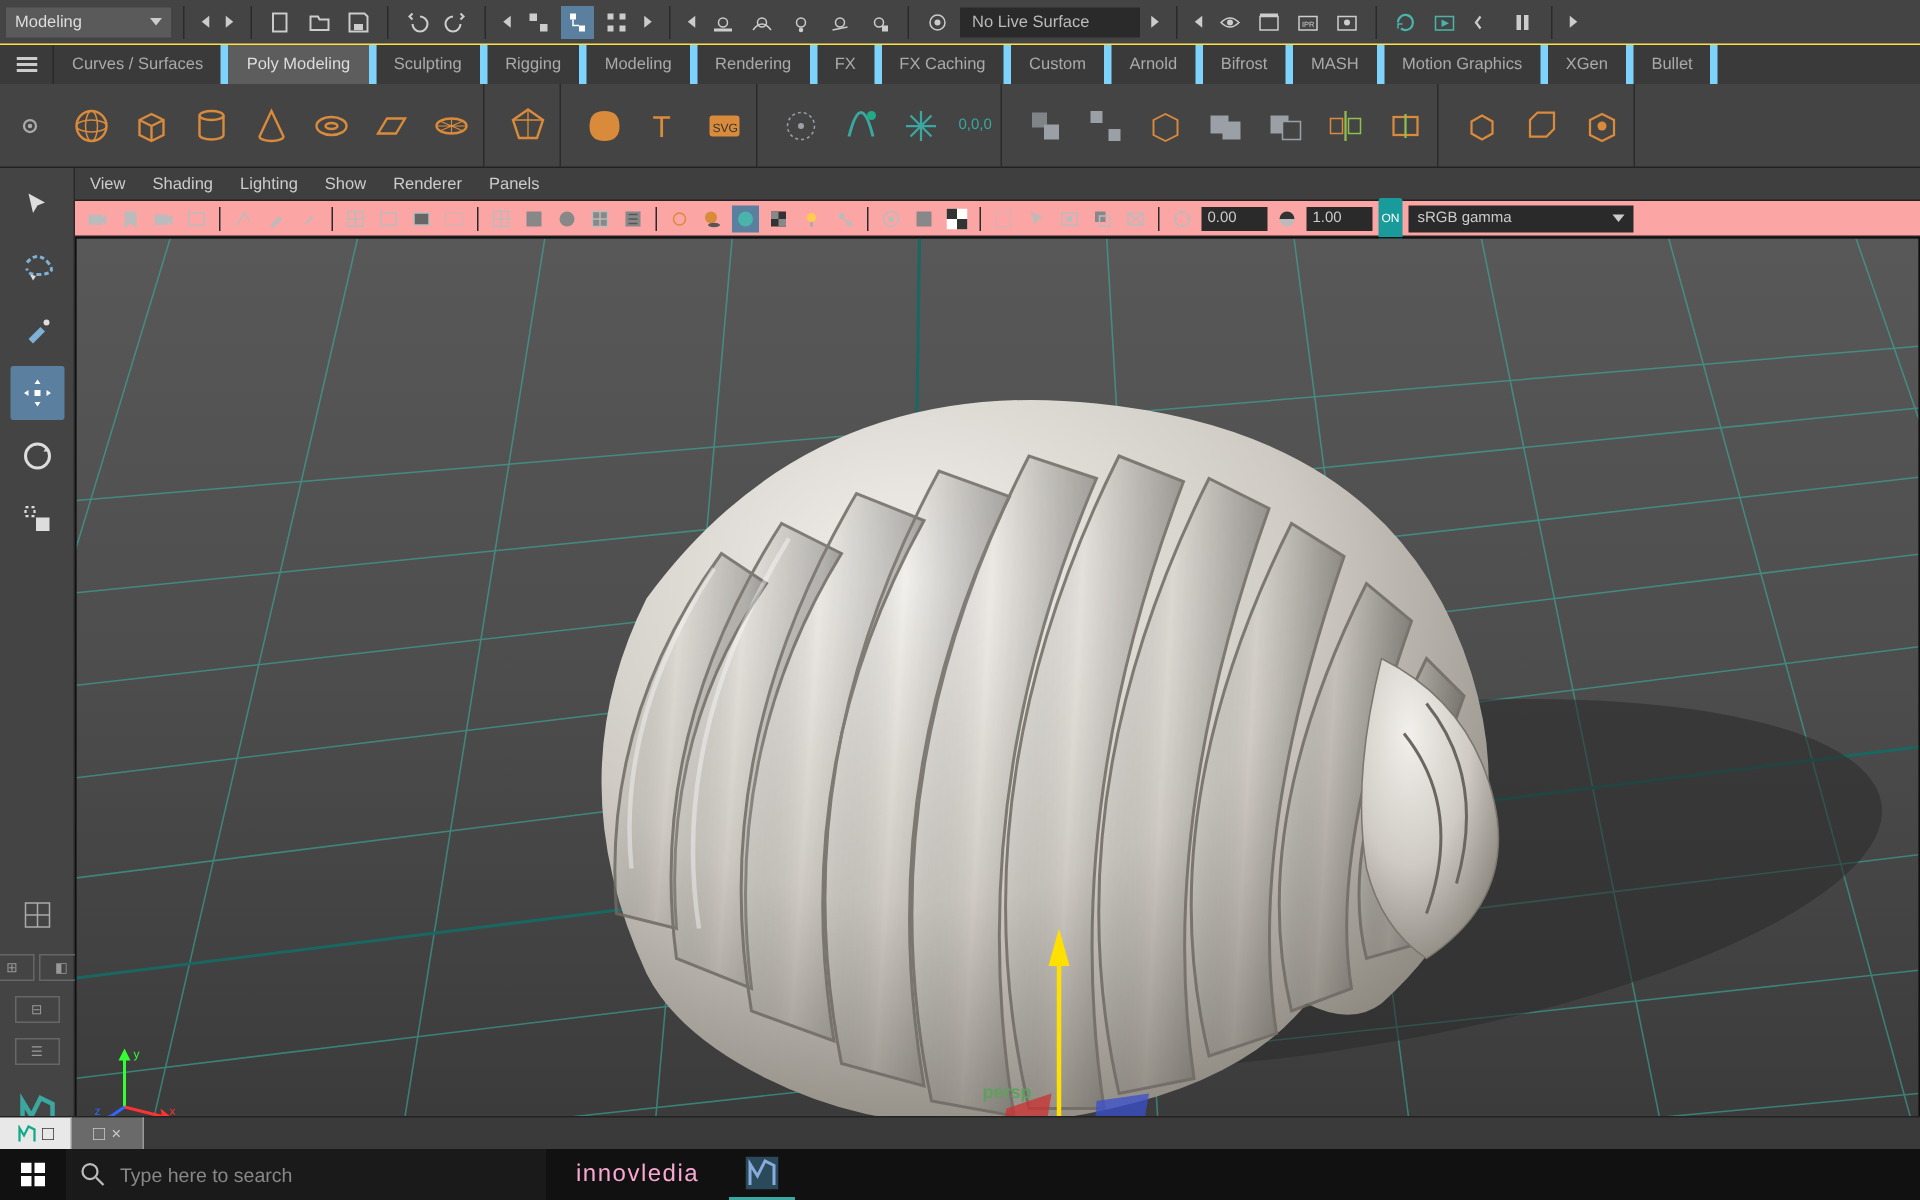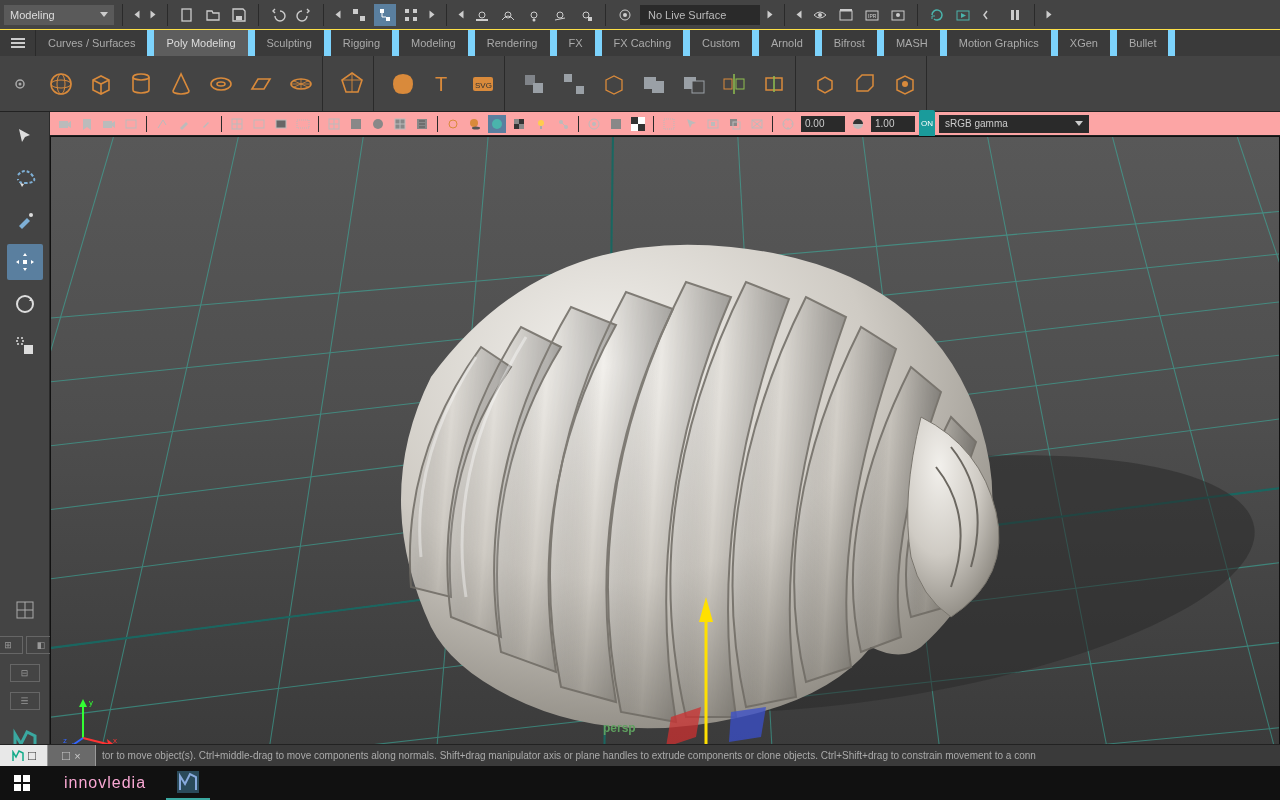--- a/index.html
+++ b/index.html
@@ -9,21 +9,21 @@
 .topbar { height: 30px; background: #444444; display: flex; align-items: center; padding: 0 4px; gap: 4px; border-bottom: 1px solid #fde047; }
 .workspace-dd { background: #5a5a5a; color: #ddd; width: 110px; height: 20px; display: flex; align-items: center; justify-content: space-between; padding: 0 6px; font-size: 11px; }
 .tri-down { width: 0; height: 0; border-left: 4px solid transparent; border-right: 4px solid transparent; border-top: 5px solid #ccc; }
 .topbar .sep { width: 1px; height: 22px; background: #2a2a2a; margin: 0 4px; }
 .ico { width: 22px; height: 22px; display: flex; align-items: center; justify-content: center; color: #bbb; font-size: 13px; }
 .ico svg { width: 16px; height: 16px; }
 
 
 .menuset { height: 26px; background: #3a3a3a; display: flex; align-items: stretch; }
 .menuset .burger { width: 36px; display: flex; align-items: center; justify-content: center; color: #eee; border-right: 1px solid #2a2a2a; }
-.tab { padding: 0 12px; display: flex; align-items: center; font-size: 11px; color: #aaa; border-right: 7px solid #7dd3fc; }
+.tab { padding: 0 12px; display: flex; align-items: center; font-size: 11px; color: #aaa; border-right: 5px solid #7dd3fc; }
 .tab.active { background: #5d5d5d; color: #ddd; }
 
 
 .shelf { height: 56px; background: #444; display: flex; align-items: center; padding: 0 8px; gap: 8px; border-bottom: 1px solid #222; }
 .shelf .gear { width: 24px; color: #aaa; display:flex; align-items:center; justify-content:center; }
 .shelf-group { display: flex; align-items: center; gap: 10px; padding: 0 6px; border-right: 1px solid #2a2a2a; height: 100%; }
 .shelf-ico { width: 30px; height: 30px; color: #d98a3b; display:flex; align-items:center; justify-content:center; }
 .shelf-ico svg { width: 26px; height: 26px; }
 .shelf-ico.gray { color: #9aa0a6; }
 .shelf-ico.teal { color: #3aa8a0; }
@@ -44,21 +44,21 @@
 .paneltb .nbox { width:44px; height:16px; background:#2a2a2a; color:#ccc; font-size:10px; display:flex; align-items:center; padding:0 4px; }
 .paneltb .cmdd { background:#2a2a2a; height:18px; display:flex; align-items:center; padding:0 6px; gap:6px; color:#ccc; font-size:10px; min-width:150px; justify-content:space-between;}
 .paneltb .toggle-on { width:16px; height:28px; background:#1a9b9b; border-radius:2px; font-size:8px; color:#fff; display:flex; align-items:center; justify-content:center; }
 
 
 .viewport { flex:1; position:relative; overflow:hidden; background: linear-gradient(#585858, #4e4e4e 45%, #3a3a3a 100%); border:1px solid #111; }
 .gridsvg { position:absolute; inset:0; width:100%; height:100%; }
 .object3d { position:absolute; left:260px; top:60px; width:720px; height:580px; pointer-events:none; }
 .manip { position:absolute; left:560px; top:440px; width:240px; height:260px; }
 .viewaxis { position:absolute; left:12px; bottom:12px; width:60px; height:60px; }
-.camlabel { position:absolute; left:552px; bottom:30px; color:#5fa05f; font-weight:bold; font-size:12px; }
+.camlabel { position:absolute; left:604px; bottom:30px; color:#5fa05f; font-weight:bold; font-size:12px; }
 
 .rightcrop { width:30px; background:#3a3a3a; border-left:1px solid #222; padding:6px 4px; color:#aaa; font-size:10px; overflow:hidden; }
 .rightcrop div { margin:4px 0; white-space:nowrap; }
 
 
 .helpline { position:absolute; bottom:34px; left:0; right:0; height:22px; background:#3a3a3a; border-top:1px solid #222; display:flex; align-items:center; font-size:10px; color:#aaa; }
 .wintabs { display:flex; align-items:center; height:100%; }
 .wintab { width:48px; height:100%; background:#e8e8e8; color:#333; display:flex; align-items:center; justify-content:center; gap:4px; font-size:10px; border-right:1px solid #999; }
 .wintab.secondary { background:#6a6a6a; color:#ccc; }
 .helptext { padding-left:6px; white-space:nowrap; overflow:hidden; }
@@ -377,20 +377,44 @@
     <div class="shelf-ico">
         <svg viewBox="0 0 26 26">
           <rect x="3" y="6" width="20" height="14" rx="2" fill="currentColor"></rect>
           <text x="5" y="17" font-size="8" fill="#333">SVG</text>
         </svg>
       </div>
   </div>
   <div class="shelf-group">
     <div class="shelf-ico gray">
         <svg viewBox="0 0 26 26">
+          <circle cx="13" cy="13" r="9" fill="none" stroke="currentColor" stroke-width="1" stroke-dasharray="2 2"></circle>
+          <circle cx="13" cy="13" r="2" fill="currentColor"></circle>
+        </svg>
+      </div>
+    <div class="shelf-ico teal">
+        <svg viewBox="0 0 26 26">
+          <path d="M5 20q4-16 8-16t8 16" fill="none" stroke="currentColor" stroke-width="2"></path>
+          <circle cx="20" cy="6" r="3" fill="#2a8"></circle>
+        </svg>
+      </div>
+    <div class="shelf-ico teal">
+        <svg viewBox="0 0 26 26">
+          <g stroke="currentColor" stroke-width="1.5">
+            <path d="M13 3v20M3 13h20M6 6l14 14M20 6L6 20"></path>
+          </g>
+        </svg>
+      </div>
+    <div class="shelf-ico teal" style="width:auto;font-size:10px;color:#3aa8a0">
+        <span>0,0,0</span>
+      </div>
+  </div>
+  <div class="shelf-group">
+    <div class="shelf-ico gray">
+        <svg viewBox="0 0 26 26">
           <rect x="4" y="4" width="10" height="10" fill="currentColor" opacity="0.7"></rect>
           <rect x="12" y="12" width="10" height="10" fill="currentColor"></rect>
         </svg>
       </div>
     <div class="shelf-ico gray">
         <svg viewBox="0 0 26 26">
           <rect x="3" y="3" width="8" height="8" fill="currentColor"></rect>
           <rect x="15" y="15" width="8" height="8" fill="currentColor"></rect>
         </svg>
       </div>
@@ -497,20 +521,28 @@
     <div class="small" style="width:30px">⊟</div>
     <div class="small">☰</div>
     <div class="tool" style="margin:6px 0">
       <svg width="28" height="28" viewBox="0 0 28 28">
           <path d="M4 24V6l6 10L16 4l8 4v16" fill="none" stroke="#3aa8a0" stroke-width="3"></path>
         </svg>
     </div>
   </div>
 
   <div class="viewpanel">
+    <div class="panelmenu">
+      <span>View</span>
+      <span>Shading</span>
+      <span>Lighting</span>
+      <span>Show</span>
+      <span>Renderer</span>
+      <span>Panels</span>
+    </div>
     <div class="paneltb">
       <div class="pico">
           <svg viewBox="0 0 14 14">
             <rect x="1" y="4" width="9" height="7" fill="#bbb"></rect>
             <path d="M10 6l3-2v7l-3-2z" fill="#bbb"></path>
           </svg>
         </div>
       <div class="pico">
           <svg viewBox="0 0 14 14">
             <path d="M3 2h8v11l-4-3-4 3z" fill="#bbb"></path>
@@ -819,32 +851,38 @@
           <rect x="0" y="0" width="8" height="8" fill="none" stroke="#333"></rect>
         </svg>
     </div>
     <div class="wintab secondary">
       <svg width="8" height="8" viewBox="0 0 8 8">
           <rect x="0" y="0" width="8" height="8" fill="none" stroke="#ccc"></rect>
         </svg>
       <span style="font-size:11px">×</span>
     </div>
   </div>
-  <div class="helptext">tor to move object(s). Ctrl+middle-drag to move components along normals. Shift+drag manipulator axis or plane handles to extrude components or clone objects. Ctrl+Shift+drag to constrain movement to a conn</div>
 </div>
 
 <div class="taskbar">
   <div class="start">
     <svg width="16" height="16" viewBox="0 0 16 16">
         <rect width="7" height="7" fill="#fff"></rect>
         <rect x="9" width="7" height="7" fill="#fff"></rect>
         <rect y="9" width="7" height="7" fill="#fff"></rect>
         <rect x="9" y="9" width="7" height="7" fill="#fff"></rect>
       </svg>
   </div>
+  <div class="search">
+    <svg width="16" height="16" viewBox="0 0 16 16">
+        <circle cx="6" cy="6" r="5" fill="none" stroke="#bbb" stroke-width="1.5"></circle>
+        <line x1="10" y1="10" x2="15" y2="15" stroke="#bbb" stroke-width="1.5"></line>
+      </svg>
+    <span>Type here to search</span>
+  </div>
   <div class="brand">innovledia</div>
   <div class="app">
     <svg width="22" height="22" viewBox="0 0 22 22">
         <rect width="22" height="22" fill="#2a4a5a"></rect>
         <path d="M3 19V5l5 8 5-10 6 3v13" fill="none" stroke="#8ad" stroke-width="2"></path>
       </svg>
   </div>
 </div>
 
 </body></html>

